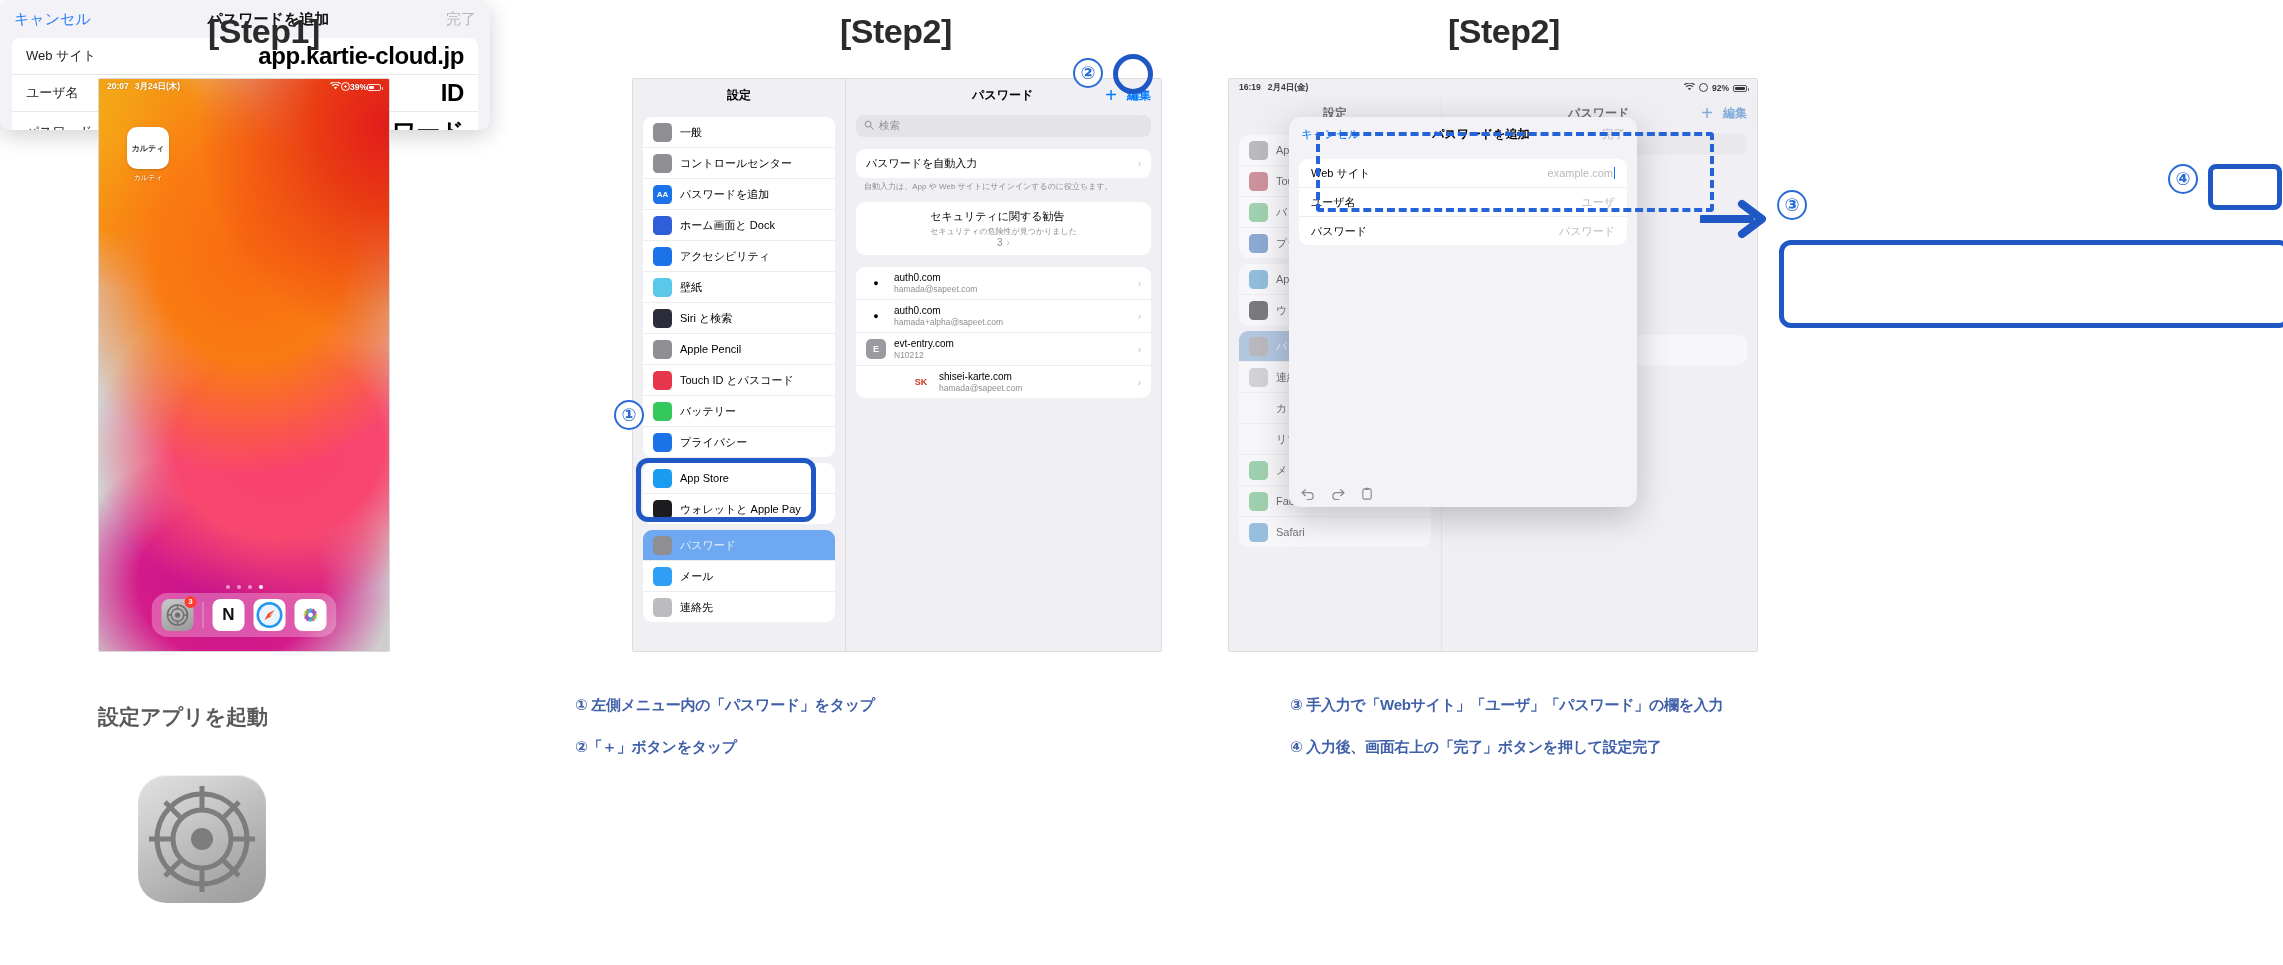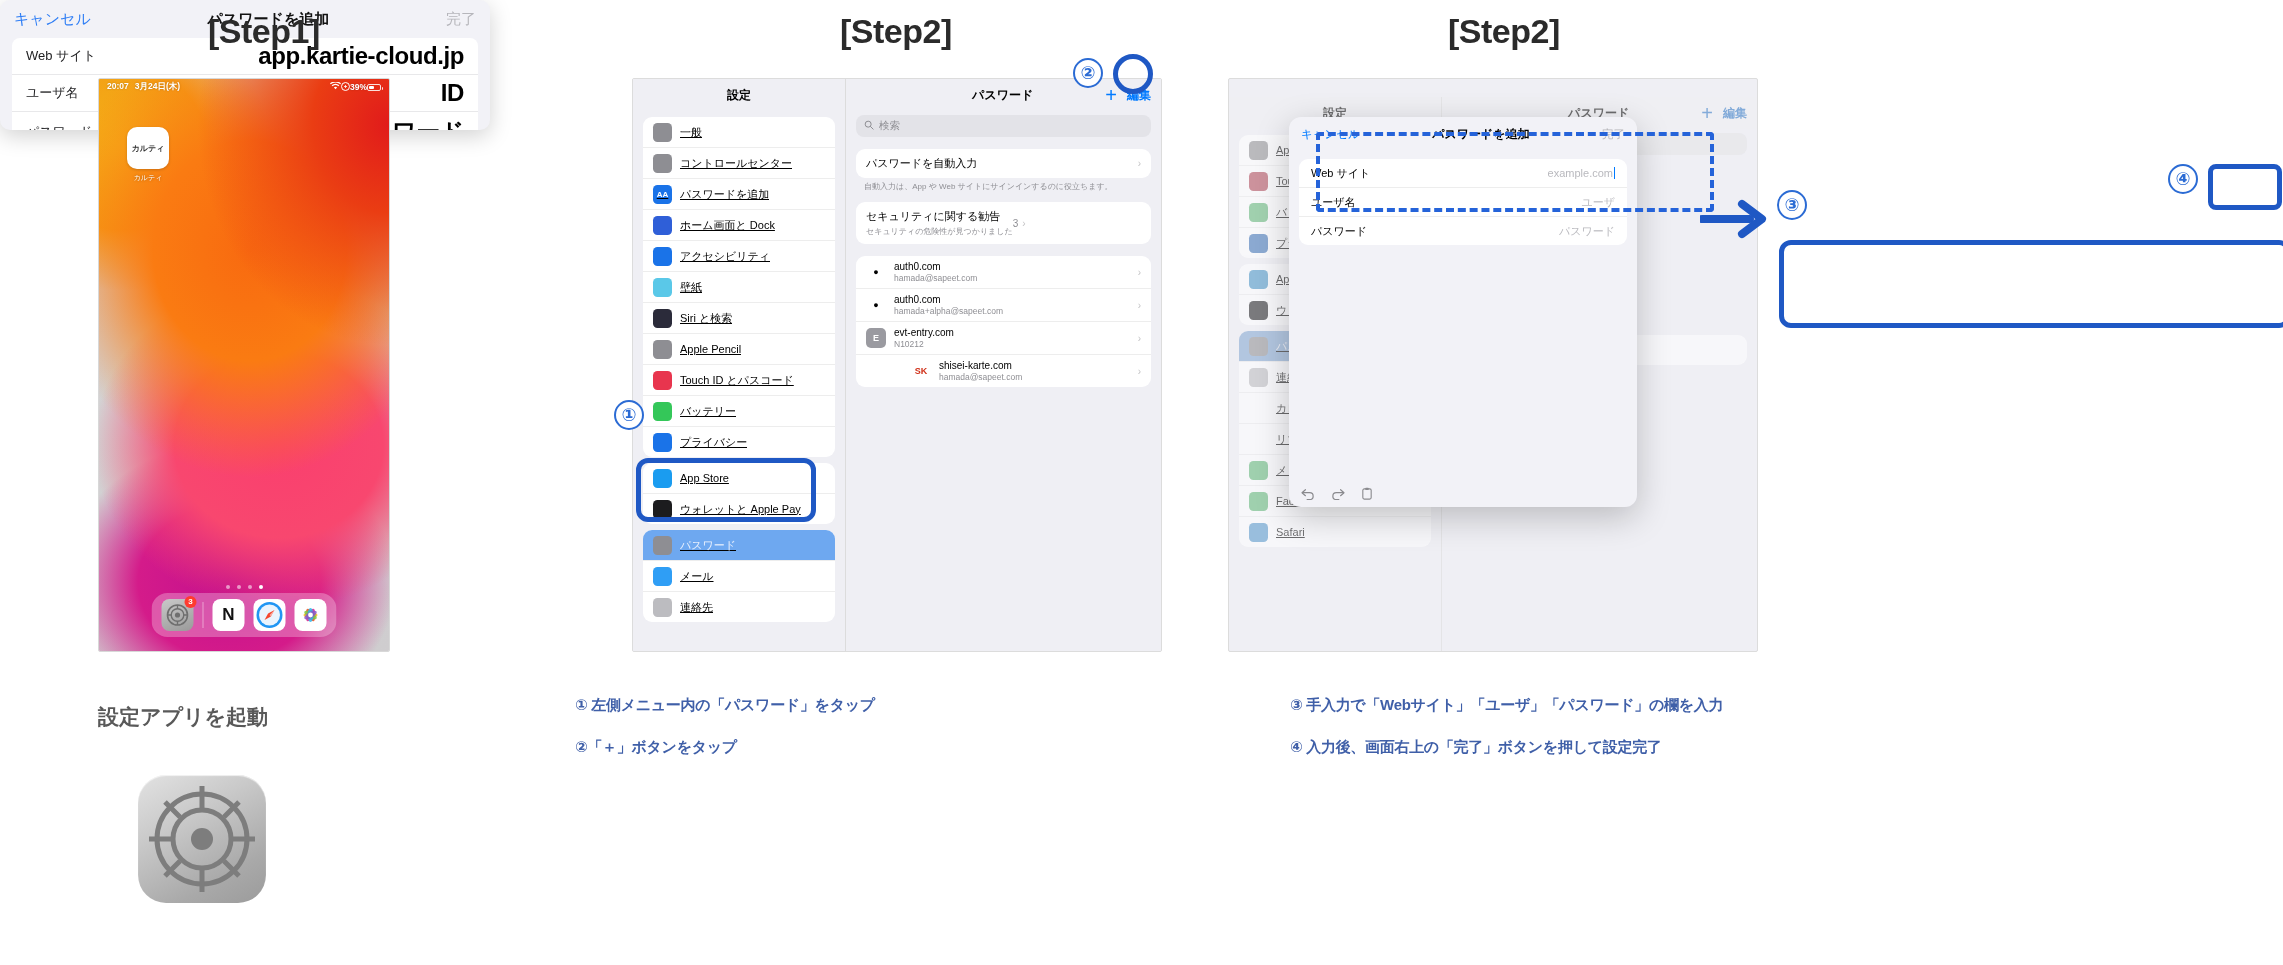--- a/index.html
+++ b/index.html
@@ -105,21 +105,21 @@
   .p2-navbar {
     height: 32px; display:flex; align-items:center; justify-content:center;
     font-size: 12px; font-weight:700; color:#000;
     background:#efeff4;
   }
   .p2-navbar.detail { justify-content:space-between; padding:0 10px; }
   .p2-navbar.detail .t { flex:1; text-align:center; padding-left:44px; }
   .navbtn { color:#007aff; font-size:12px; }
   .navbtn.plus { font-size:20px; font-weight:300; line-height:1;}
   .group {
-    background:#fff; border-radius:9px; margin: 6px 10px; overflow:hidden;text-decoration:underline;
+    background:#fff; border-radius:9px; margin: 6px 10px; overflow:hidden;
   }
   .srow {
     display:flex; align-items:center; gap:8px;
     padding: 5.5px 10px; font-size:11px; color:#000;
     border-bottom:1px solid #ededed; position:relative;
   }
   .srow:last-child{border-bottom:none;}
   .srow .ic { width:19px; height:19px; border-radius:4.5px; flex:0 0 auto;
     display:flex;align-items:center;justify-content:center;color:#fff;font-size:8px;font-weight:700;}
   .srow.sel { background:#6ea8f0; }
@@ -413,21 +413,21 @@
         </span>
         <span>検索</span>
       </div>
 
       <div class="big-cell" style="margin-top:12px;display:flex;align-items:center;justify-content:space-between;">
         <span>パスワードを自動入力</span>
         <span class="chev">›</span>
       </div>
       <div class="cell-note">自動入力は、App や Web サイトにサインインするのに役立ちます。</div>
 
-      <div class="big-cell" style="display:flex;align-items:center;justify-content:flex-start;">
+      <div class="big-cell" style="display:flex;align-items:center;justify-content:flex-end;flex-direction:column;">
         <span>
           <span style="display:block;">セキュリティに関する勧告</span>
           <span class="sub">セキュリティの危険性が見つかりました</span>
         </span>
         <span style="display:flex;align-items:center;gap:4px;color:#8e8e93;font-size:10px;">
           <span>3</span>
           <span class="chev">›</span>
         </span>
       </div>
 
@@ -468,20 +468,40 @@
     </div>
   </div>
 
   <div class="solid-box" style="left:636px; top:458px; width:180px; height:64px;"></div>
   <div class="circle-num filled" style="left:614px; top:400px;">①</div>
 
   <div class="solid-box" style="left:1113px; top:54px; width:40px; height:40px; border-radius:20px;"></div>
   <div class="circle-num" style="left:1073px; top:58px; background:#fff;">②</div>
 
   <div class="device" id="panel3">
+    <div class="p3-status">
+      <div style="display:flex;gap:7px;">
+        <span>16:19</span>
+        <span>2月4日(金)</span>
+      </div>
+      <div class="right">
+        <span>
+          <svg width="11" height="8" viewBox="0 0 11 8">
+              <path d="M5.5 7.2 3.9 5.5a2.3 2.3 0 0 1 3.2 0zM2.6 4.3a4.2 4.2 0 0 1 5.8 0l.9-1a5.5 5.5 0 0 0-7.6 0zM.7 2.3a7 7 0 0 1 9.6 0l.7-.9a8.2 8.2 0 0 0-11 0z" fill="#444"></path>
+            </svg>
+        </span>
+        <span>
+          <svg width="9" height="9" viewBox="0 0 9 9">
+              <circle cx="4.5" cy="4.5" r="4" fill="none" stroke="#444" stroke-width="1"></circle>
+            </svg>
+        </span>
+        <span>92%</span>
+        <span class="batt-dark"></span>
+      </div>
+    </div>
 
     <div id="p3-body">
       <div id="p3-left" class="dim">
         <div class="p2-navbar">設定</div>
         <div class="group" id="p3-group1">
             <div class="srow">
     <span class="ic" style="background:#8e8e93"></span>
     <span class="lbl">Apple Pencil</span>
   </div>
             <div class="srow">

